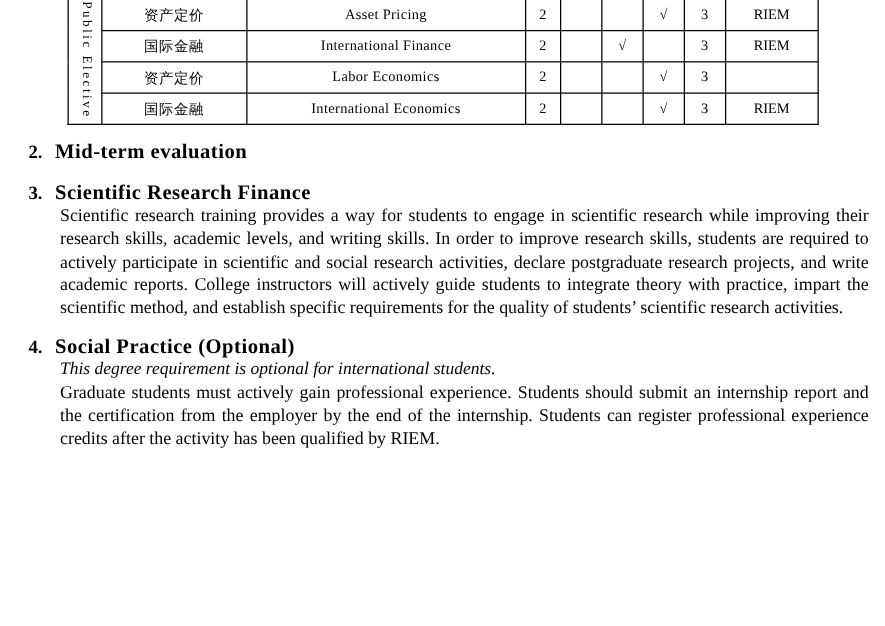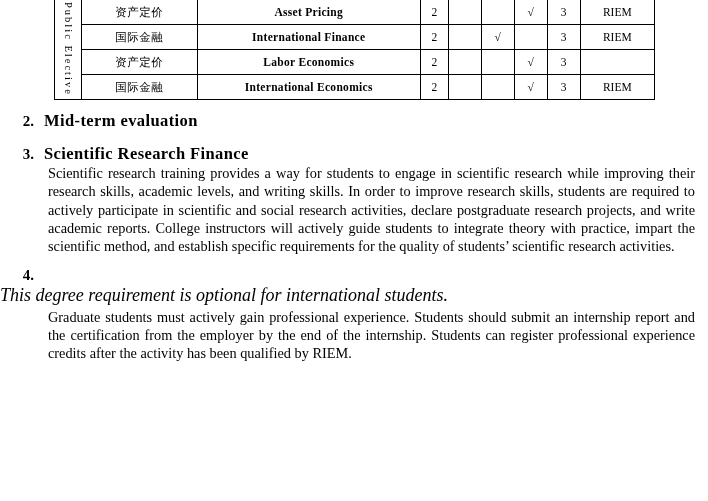--- a/index.html
+++ b/index.html
@@ -54,21 +54,20 @@
     font-size: 13px;
     font-family: Liberation Sans, sans-serif;
     letter-spacing: 0.5px;
   }
   td.en-name {
     width: 182px;
     text-align: left;
     padding-left: 5px;
     font-size: 11.5px;
     letter-spacing: 0.3px;
-    font-weight: bold;
   }
   td.num { width: 22px; font-size: 11.5px; }
   td.mark { width: 26px; font-size: 12px; }
   td.credit { width: 26px; font-size: 11.5px; }
   td.dept { width: 60px; text-align: left; padding-left: 5px; font-size: 11px; margin-top: 46px; }
 
   
   .content {
     position: absolute;
     left: 0;
@@ -99,22 +98,23 @@
   }
   .sec-body {
     margin-left: 48px;
     margin-right: 13px;
     font-size: 14.3px;
     line-height: 1.28;
     text-align: justify;
     text-justify: inter-word;
   }
   .sec-italic {
+    margin-left: 48px;
     margin-right: 13px;
-    font-size: 18px;
+    font-size: 14px;
     font-style: italic;
     line-height: 1.28;
   }
   .s2 { margin-top: 8px; }
   .s3 { margin-top: 13px; }
   .s4 { margin-top: 12px; }
 </style>
 </head>
 <body>
 
@@ -181,18 +181,19 @@
     <div class="sec-head">
       <span class="sec-num">3.</span>
       <span class="sec-title">Scientific Research Finance</span>
     </div>
     <div class="sec-body">Scientific research training provides a way for students to engage in scientific research while improving their research skills, academic levels, and writing skills. In order to improve research skills, students are required to actively participate in scientific and social research activities, declare postgraduate research projects, and write academic reports. College instructors will actively guide students to integrate theory with practice, impart the scientific method, and establish specific requirements for the quality of students’ scientific research activities.</div>
   </div>
 
   <div class="section s4">
     <div class="sec-head">
       <span class="sec-num">4.</span>
+      <span class="sec-title">Social Practice (Optional)</span>
     </div>
     <div class="sec-italic">This degree requirement is optional for international students.</div>
     <div class="sec-body">Graduate students must actively gain professional experience. Students should submit an internship report and the certification from the employer by the end of the internship. Students can register professional experience credits after the activity has been qualified by RIEM.</div>
   </div>
 
 </div>
 
 </body></html>

